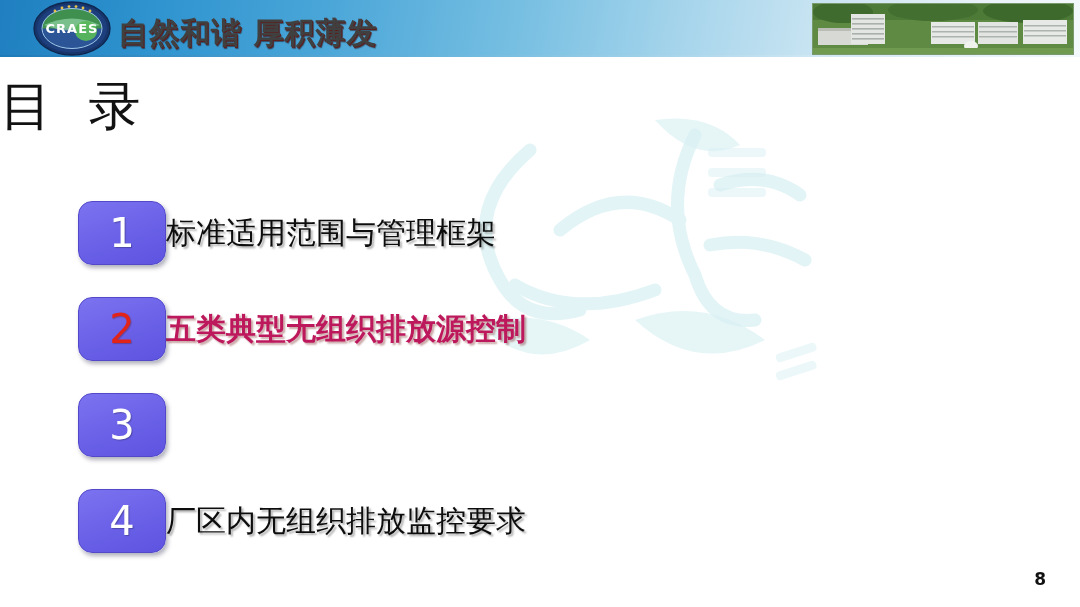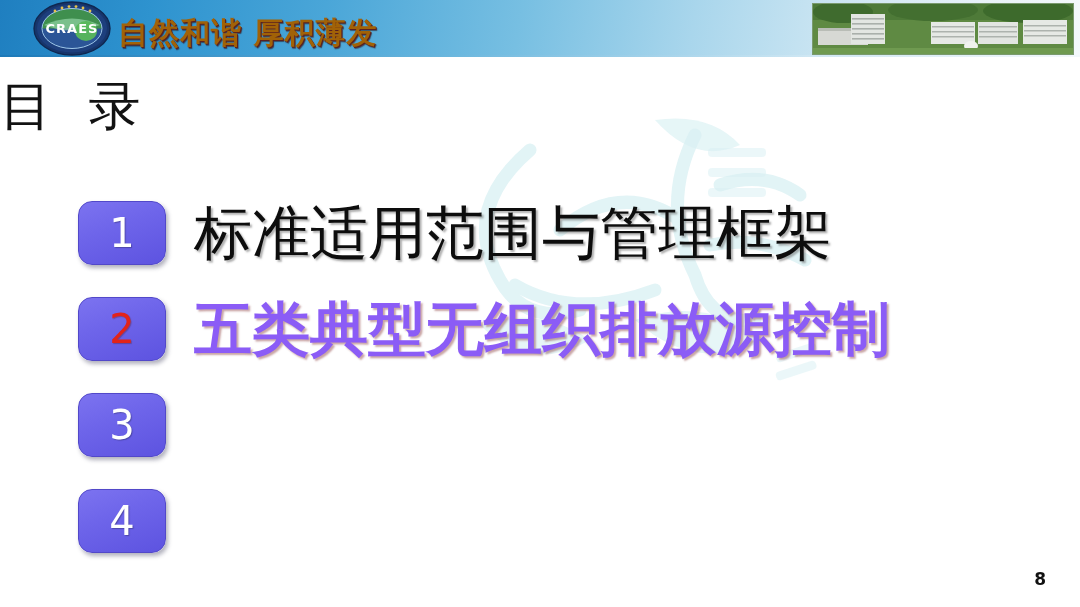--- a/index.html
+++ b/index.html
@@ -59,21 +59,21 @@
   .logo-wrap svg { display: block; }
 
   
   .slogan {
     position: absolute;
     left: 118px;
     top: 13px;
     font-size: 30px;
     font-weight: bold;
     letter-spacing: 1px;
-    color: #a16207;
+    color: #404040;
     white-space: nowrap;
     text-shadow:
        1px 1px 0 #5a2020,
        1.6px 1.6px 1px rgba(40,10,10,.55);
     font-family: "DejaVu Sans", "Liberation Sans", sans-serif;
   }
 
   
   .campus-photo {
     position: absolute;
@@ -147,31 +147,30 @@
     font-weight: 400;
     line-height: 1;
     color: #ffffff;
     text-shadow: 1px 1px 1px rgba(30,30,60,.35);
   }
   .badge.accent .badge-num {
     color: #e2231a;
     text-shadow: 1px 1px 1px rgba(90,20,20,.35);
   }
   .toc-label {
-    margin-left: 28px;
-    font-size: 58px;
+    font-size: 30px;
     font-weight: 500;
     line-height: 1.05;
     color: #0d0d0d;
     white-space: nowrap;
     text-shadow: 2px 2px 2px rgba(80,80,80,.45);
     font-family: "DejaVu Sans", "Liberation Sans", sans-serif;
   }
   .toc-label.accent {
-    color: #8b5cf6;
+    color: #be185d;
     font-weight: bold;
     text-shadow: 2px 2px 2px rgba(120,30,30,.40);
   }
 
   
   .page-number {
     position: absolute;
     right: 34px;
     bottom: 18px;
     font-size: 17px;
@@ -298,19 +297,20 @@
     <div class="toc-row">
       <div class="badge">
         <span class="badge-num">3</span>
       </div>
     </div>
 
     <div class="toc-row">
       <div class="badge">
         <span class="badge-num">4</span>
       </div>
+      <div class="toc-label">厂区内无组织排放监控要求</div>
     </div>
 
   </div>
 
   <div class="page-number">8</div>
 
 </div>
 
 </body></html>

